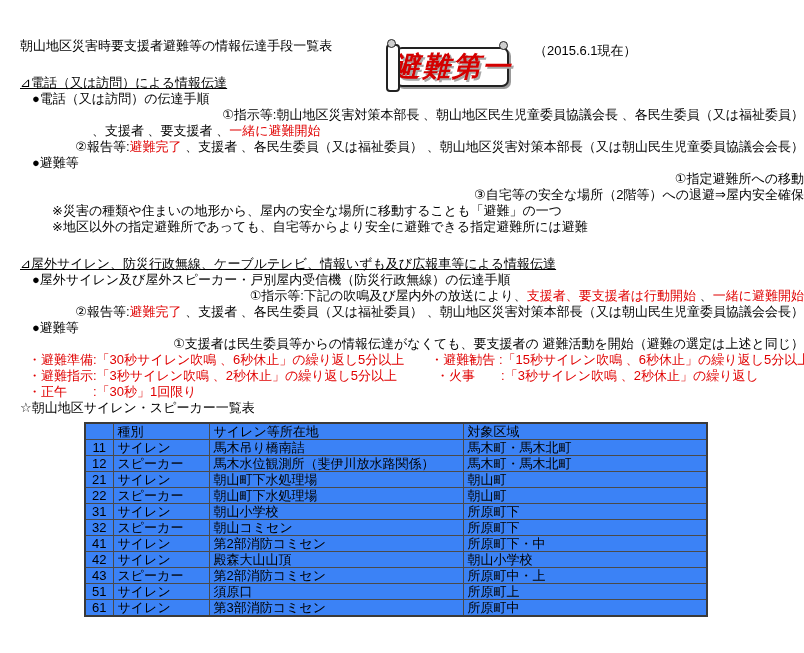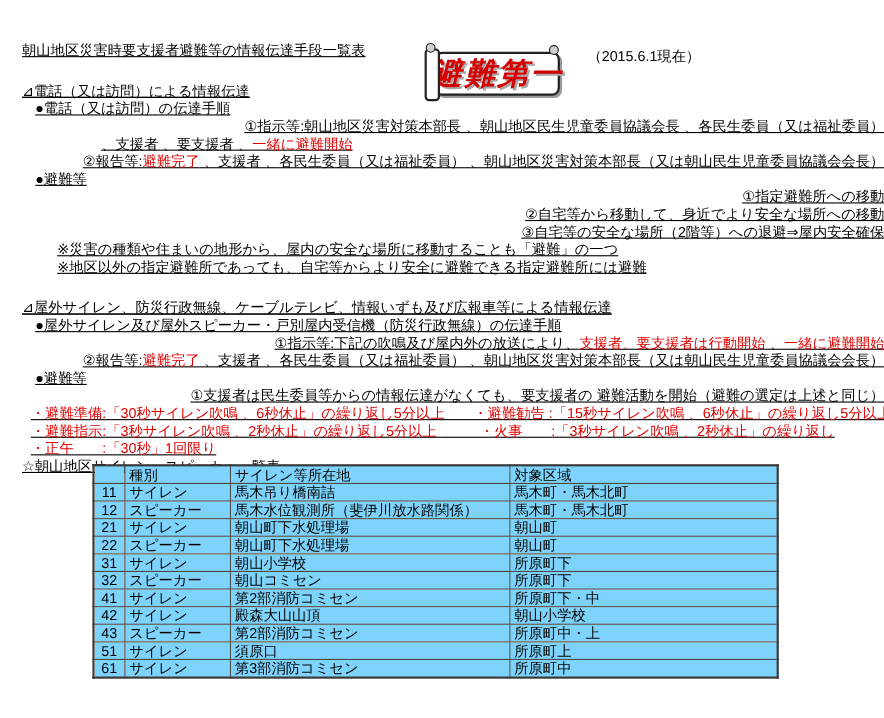--- a/index.html
+++ b/index.html
@@ -1,21 +1,21 @@
 <!DOCTYPE html>
 <html><head>
 <meta charset="utf-8">
 <style>
   html,body { margin:0; padding:0; background:#fff; }
   .page {
     position:relative; width:804px; height:653px; background:#ffffff; overflow:hidden;
     font-family:"Liberation Sans","DejaVu Sans",sans-serif;
     font-size:13px; color:#000;
   }
-  .doc { position:absolute; top:38px; left:0; width:804px;text-decoration:underline; }
+  .doc { position:absolute; top:38px; left:0; width:804px; }
   .line { line-height:16px; height:16px; white-space:pre; }
   .ind0 { padding-left:20px; }
   .ind1 { padding-left:32px; }
   .ind2 { padding-left:45px;text-align:right; }
   .ind3 { padding-left:52px; }
   .ind4 { padding-left:28px; }
   .ind5 { padding-left:92px; }
   .u { text-decoration:underline;margin-top:21px; }
   .red { color:#e00000; }
 
@@ -43,21 +43,21 @@
   }
   .date-note { position:absolute; left:534px; top:42px; font-size:13px; }
 
   
   .siren-table {
     position:absolute; left:84px; top:422px;
     border-collapse:collapse; table-layout:fixed; width:622px;
     font-size:13px;
   }
   .siren-table td, .siren-table th {
-    border:1px solid #4a4a4a; background:#7dd3fc;
+    border:1px solid #4a4a4a; background:#3b82f6;
     height:15px; padding:0 4px; font-weight:normal; text-align:left;
     overflow:hidden; white-space:nowrap; line-height:15px;
   }
   .siren-table { border:2px solid #3a3a3a; }
   .siren-table td.num { text-align:center; padding:0; }
   .col-id { width:28px; } .col-type { width:96px; }
   .col-loc { width:254px; } .col-area { width:244px; }
 </style>
 </head>
 <body>
@@ -67,21 +67,20 @@
   <div class="doc">
     <div class="line ind0">朝山地区災害時要支援者避難等の情報伝達手段一覧表</div>
     <div>
         <div class="line ind0 u"><span>⊿電話（又は訪問）による情報伝達</span></div>
         <div class="line ind1"><span>●電話（又は訪問）の伝達手順</span></div>
         <div class="line ind2"><span>①指示等:朝山地区災害対策本部長 、朝山地区民生児童委員協議会長 、各民生委員（又は福祉委員）</span></div>
         <div class="line ind5"><span>、支援者 、要支援者 、</span><span class="red">一緒に避難開始</span></div>
         <div class="line ind2"><span>②報告等:</span><span class="red">避難完了</span><span> 、支援者 、各民生委員（又は福祉委員） 、朝山地区災害対策本部長（又は朝山民生児童委員協議会会長）</span></div>
         <div class="line ind1"><span>●避難等</span></div>
         <div class="line ind2"><span>①指定避難所への移動</span></div>
-        <div class="line ind2"><span>②自宅等から移動して、身近でより安全な場所への移動</span></div>
         <div class="line ind2"><span>③自宅等の安全な場所（2階等）への退避⇒屋内安全確保</span></div>
         <div class="line ind3"><span>※災害の種類や住まいの地形から、屋内の安全な場所に移動することも「避難」の一つ</span></div>
         <div class="line ind3"><span>※地区以外の指定避難所であっても、自宅等からより安全に避難できる指定避難所には避難</span></div>
         <div class="line ind0 u"><span>⊿屋外サイレン、防災行政無線、ケーブルテレビ、情報いずも及び広報車等による情報伝達</span></div>
         <div class="line ind1"><span>●屋外サイレン及び屋外スピーカー・戸別屋内受信機（防災行政無線）の伝達手順</span></div>
         <div class="line ind2"><span>①指示等:下記の吹鳴及び屋内外の放送により、</span><span class="red">支援者、要支援者は行動開始</span><span> 、</span><span class="red">一緒に避難開始</span></div>
         <div class="line ind2"><span>②報告等:</span><span class="red">避難完了</span><span> 、支援者 、各民生委員（又は福祉委員） 、朝山地区災害対策本部長（又は朝山民生児童委員協議会会長）</span></div>
         <div class="line ind1"><span>●避難等</span></div>
         <div class="line ind2"><span>①支援者は民生委員等からの情報伝達がなくても、要支援者の 避難活動を開始（避難の選定は上述と同じ）</span></div>
         <div class="line ind4"><span class="red">・避難準備:「30秒サイレン吹鳴 、6秒休止」の繰り返し5分以上　　・避難勧告 :「15秒サイレン吹鳴 、6秒休止」の繰り返し5分以上</span></div>

